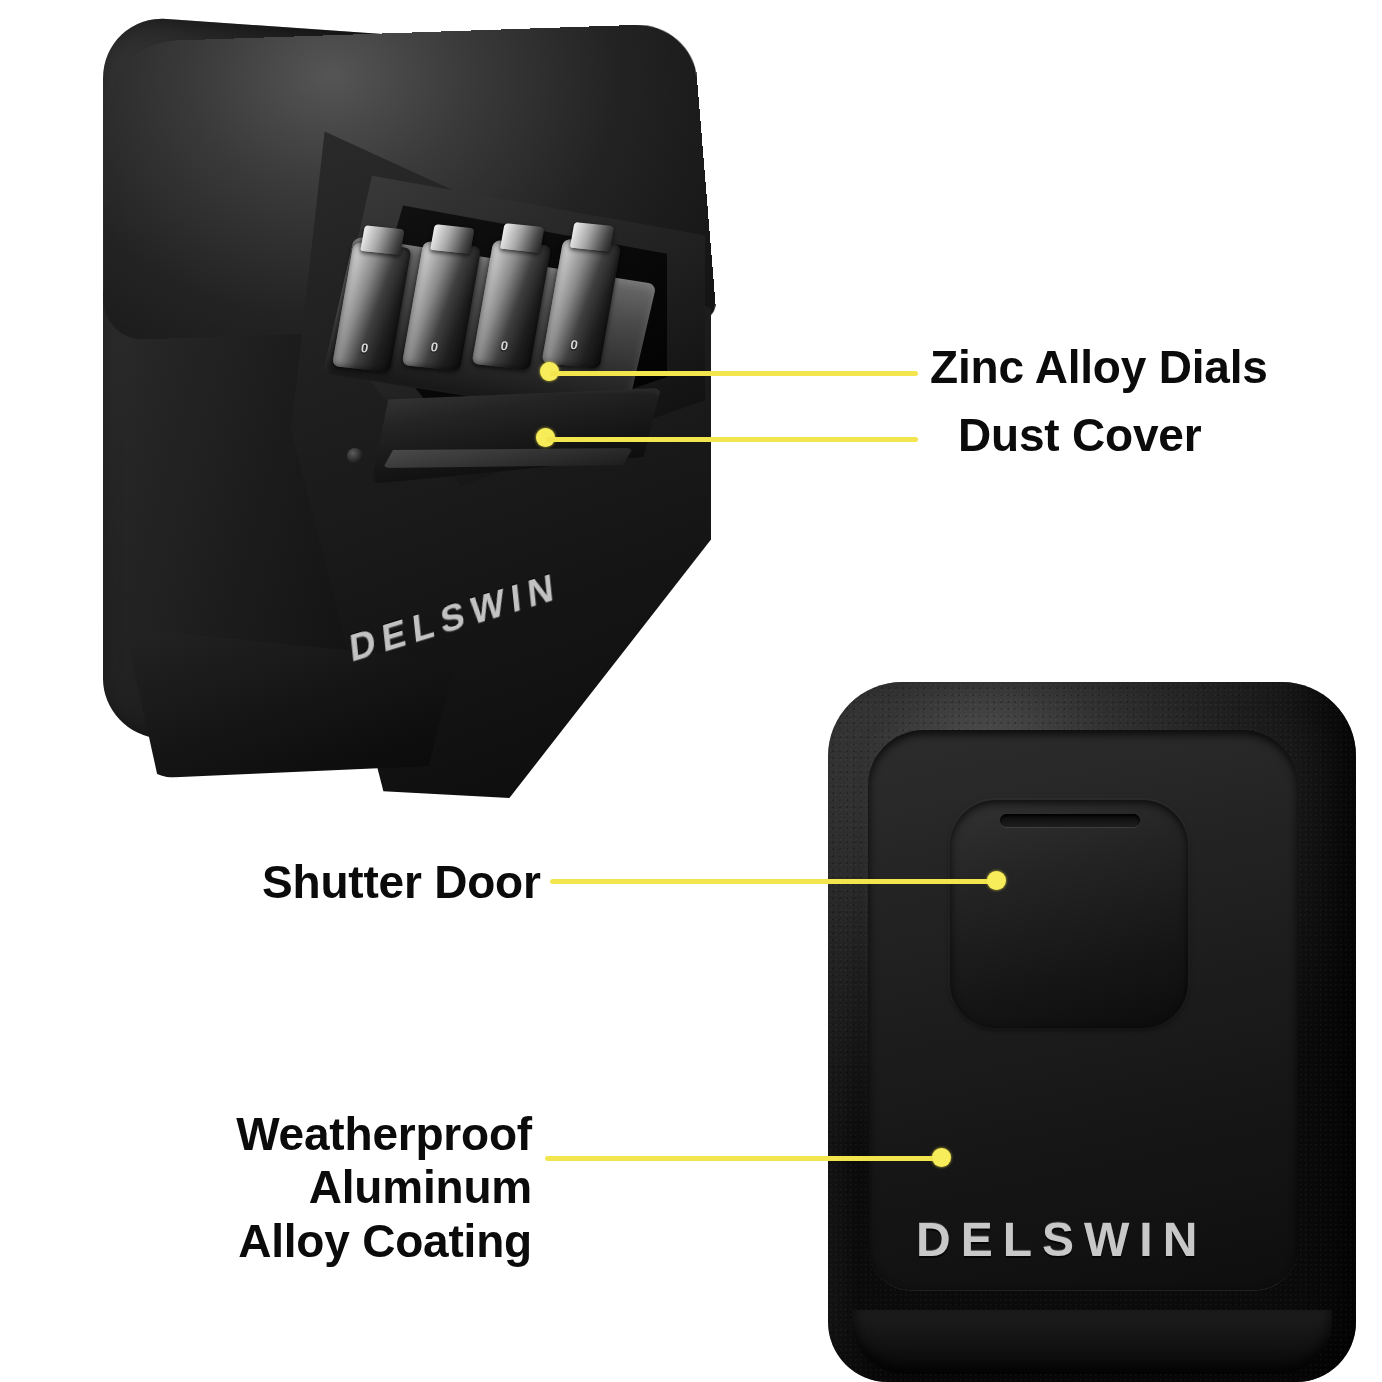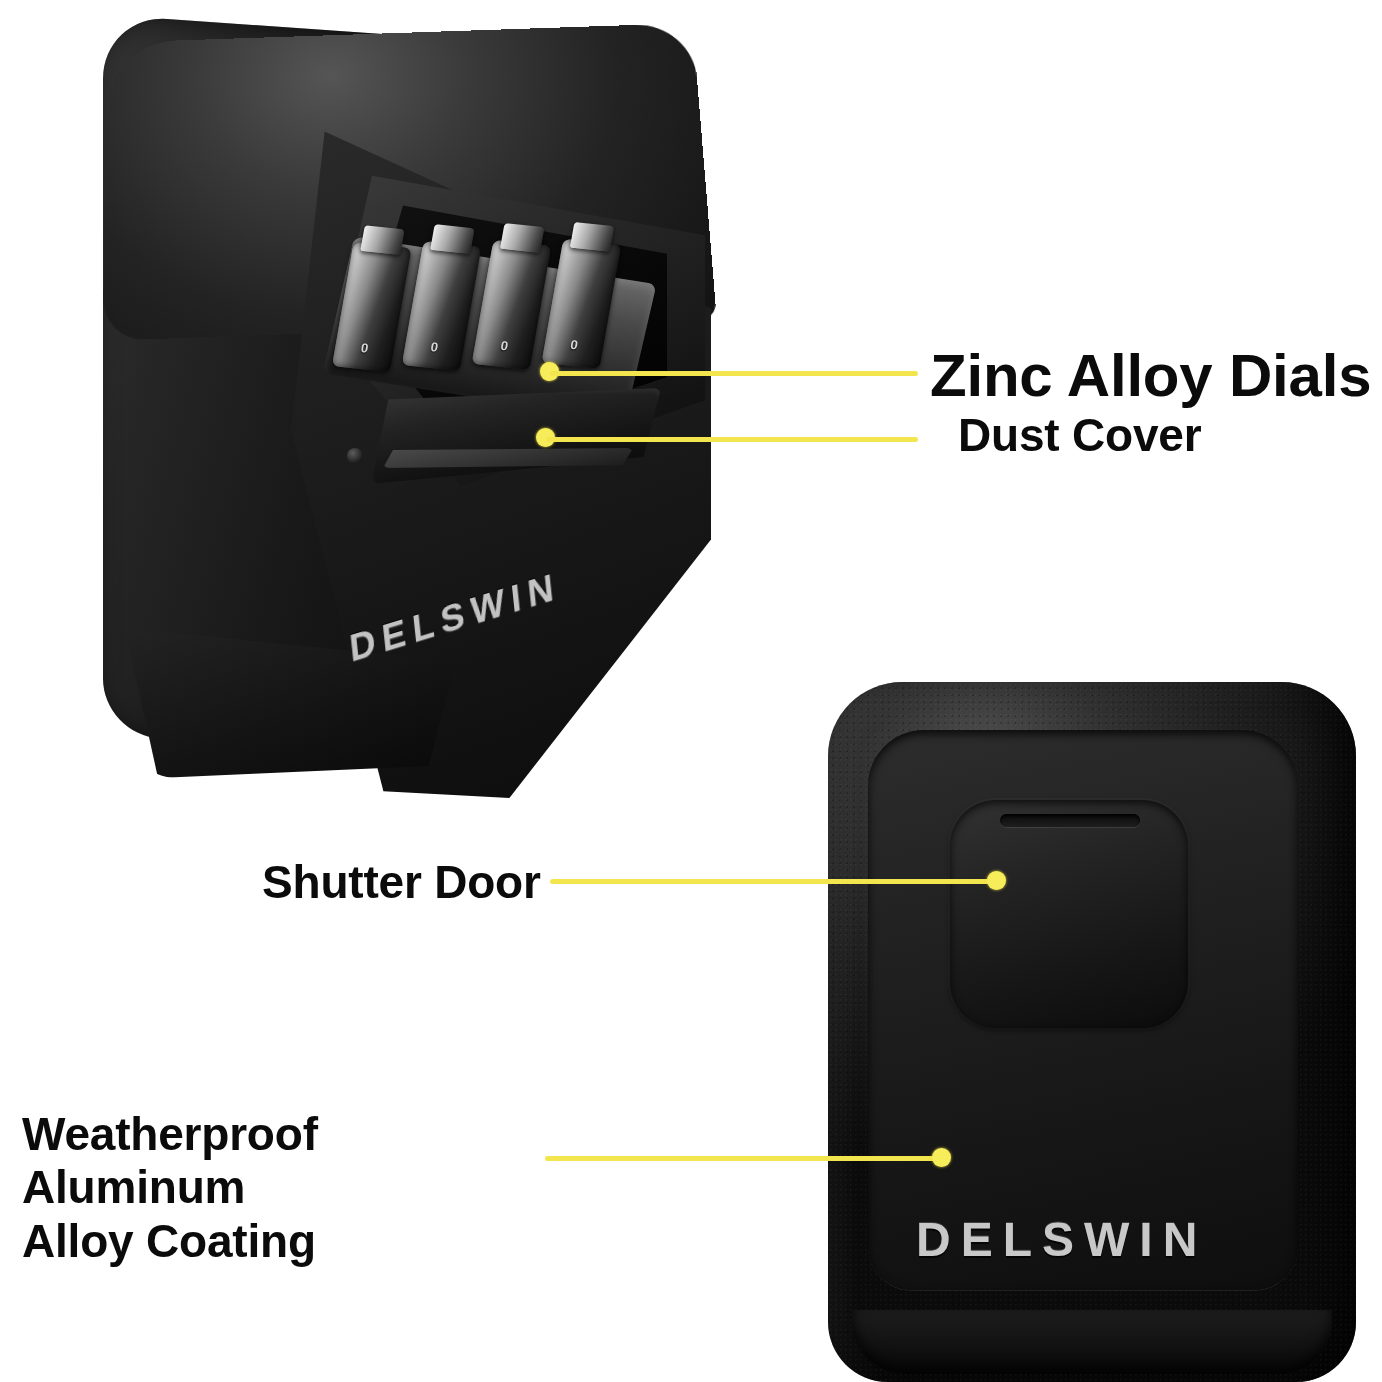--- a/index.html
+++ b/index.html
@@ -22,20 +22,21 @@
   .callout-label {
     position: absolute;
     font-family: "Liberation Sans", sans-serif;
     font-weight: bold;
     color: #0b0b0b;
     letter-spacing: -0.2px;
     white-space: nowrap;
     line-height: 1.16;
   }
   .callout-label.right-align {
+    text-align: right;
     white-space: normal;
   }
 
   
   .leader {
     position: absolute;
     height: 5px;
     background: #f2e54d;
     border-radius: 3px;
   }
@@ -367,21 +368,21 @@
       <div id="shutter-slot"></div>
     </div>
 
     <div id="bot-lip"></div>
 
     <div id="delswin-bottom">DELSWIN</div>
   </div>
 
   <div class="leader-dot" id="dot-zinc" style="left: 540px; top: 362px;"></div>
   <div class="leader" id="line-zinc" style="left: 550px; top: 371px; width: 368px;"></div>
-  <div class="callout-label" id="label-zinc" style="left: 930px; top: 341px; font-size: 60px;">Zinc Alloy Dials</div>
+  <div class="callout-label" id="label-zinc" style="left: 930px; top: 341px; font-size: 46px;">Zinc Alloy Dials</div>
 
   <div class="leader-dot" id="dot-dust" style="left: 536px; top: 428px;"></div>
   <div class="leader" id="line-dust" style="left: 546px; top: 437px; width: 372px;"></div>
   <div class="callout-label" id="label-dust" style="left: 930px; top: 409px; font-size: 46px; margin-left: 28px;">Dust Cover</div>
 
   <div class="callout-label" id="label-shutter" style="left: 262px; top: 856px; font-size: 46px;">Shutter Door</div>
   <div class="leader" id="line-shutter" style="left: 550px; top: 879px; width: 445px;"></div>
   <div class="leader-dot" id="dot-shutter" style="left: 987px; top: 871px;"></div>
 
   <div class="callout-label right-align" id="label-weather" style="left: 22px; top: 1108px; font-size: 46px; width: 510px;">

